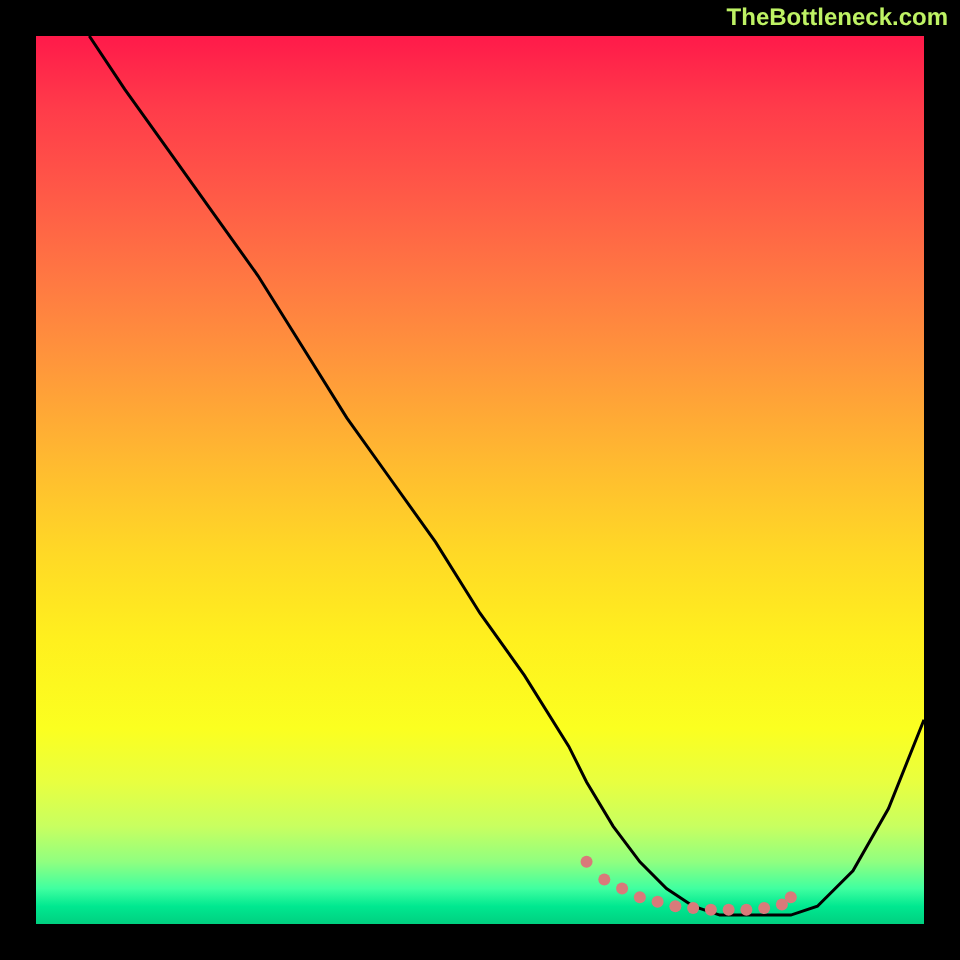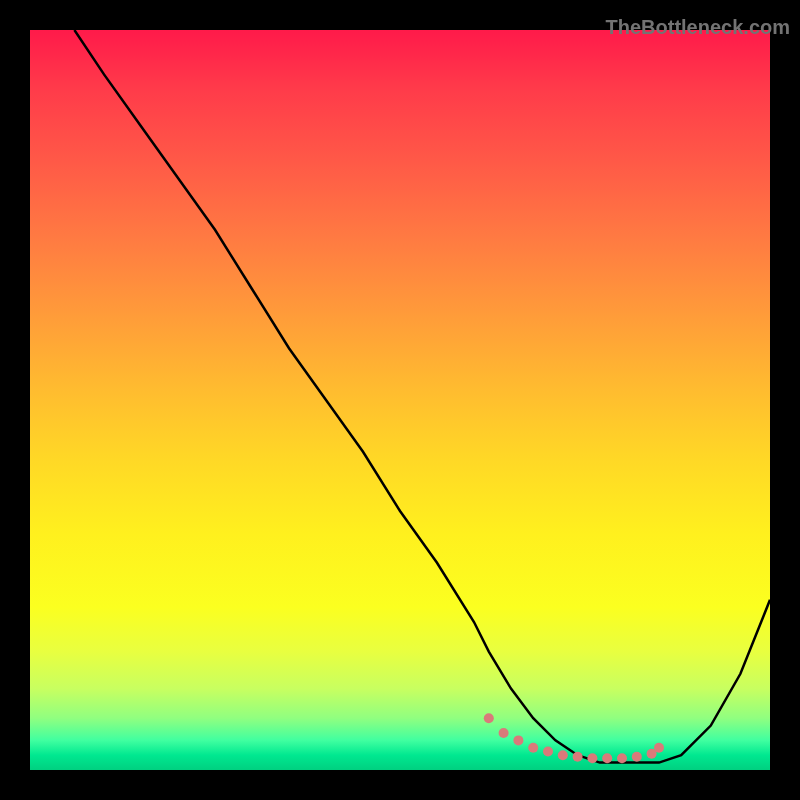--- a/index.html
+++ b/index.html
@@ -6,23 +6,23 @@
     margin: 0;
     padding: 0;
     width: 800px;
     height: 800px;
     background: #000;
     position: relative;
     font-family: Arial, sans-serif;
   }
   .watermark {
     position: absolute;
-    top: 16px;
+    top: 4px;
     right: 10px;
-    color: #737373;
+    color: #bef264;
     font-size: 20px;
     font-weight: bold;
     z-index: 10;
   }
   .plot-area {
     position: absolute;
     left: 30px;
     top: 30px;
     width: 740px;
     height: 740px;

